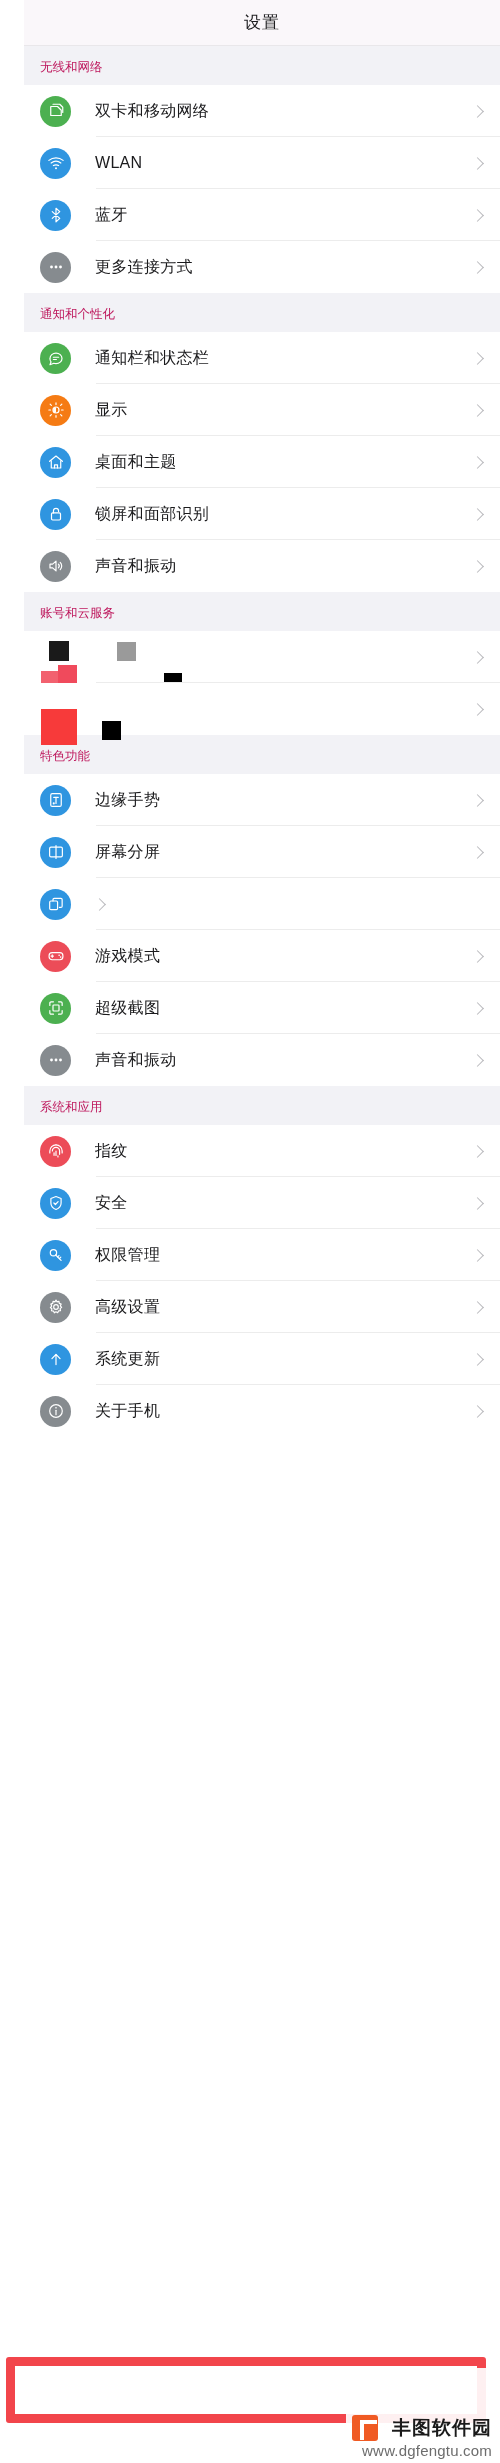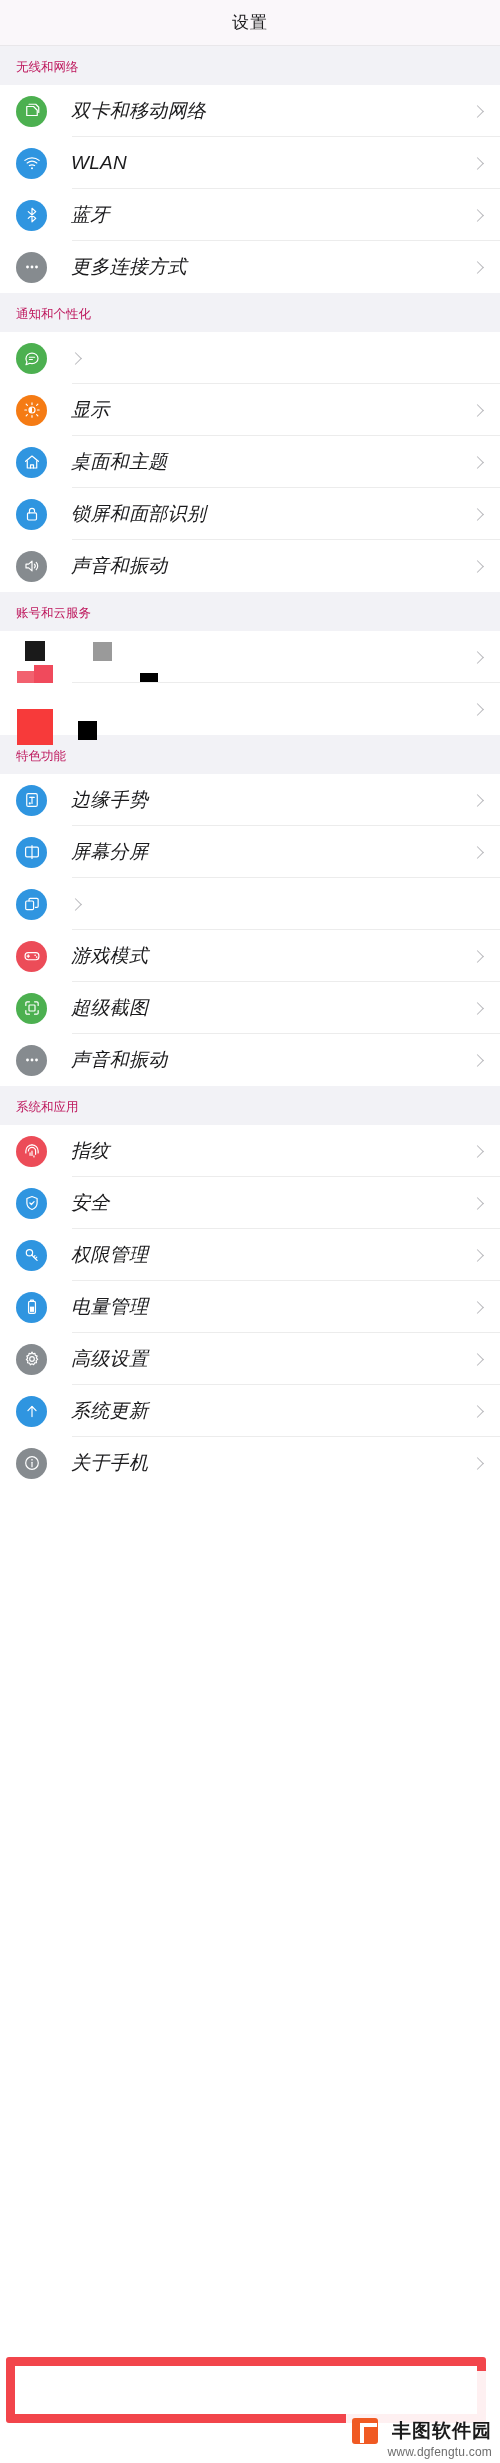--- a/index.html
+++ b/index.html
@@ -7,20 +7,21 @@
     width:500px;
     background:#ffffff;
     font-family:"Liberation Sans","DejaVu Sans",sans-serif;
   }
   #screen {
     position:relative;
     width:500px;
     height:2463px;
     background:#ffffff;
     overflow:hidden;
+    padding-left:24px;
   }
 
   
   .titlebar {
     height:46px;
     background:#faf7fa;
     display:flex;
     align-items:center;
     justify-content:center;
     border-bottom:1px solid #e9e7ea;
@@ -62,24 +63,23 @@
     border-radius:50%;
     flex:0 0 31px;
     display:flex;
     align-items:center;
     justify-content:center;
     margin-right:24px;
   }
   .icon svg { width:18px; height:18px; display:block; }
   .row-label {
     flex:1 1 auto;
-    font-size:19px;
+    font-size:16px;
     color:#1b1b1d;
     letter-spacing:0.3px;
-    font-style:italic;
   }
   .chev {
     flex:0 0 auto;
     width:9px; height:9px;
     border-top:1.6px solid #b9b9bd;
     border-right:1.6px solid #b9b9bd;
     transform:rotate(45deg);
     margin-right:4px;
   }
 
@@ -134,21 +134,21 @@
     border-top:4px solid #ffffff;
     border-left:4px solid #ffffff;
   }
   .wm-name {
     font-size:19px;
     font-weight:bold;
     color:#1a1a1a;
     letter-spacing:1px;
   }
   .wm-url {
-    font-size:12px;
+    font-size:15px;
     color:#6d6d6d;
     margin-top:1px;
     letter-spacing:0.2px;
   }
 </style>
 </head>
 <body>
 
 <div id="screen">
 
@@ -204,20 +204,21 @@
       </div>
       <div class="section-header">通知和个性化</div>
       <div class="section-body">
         <div class="row">
           <div class="icon" style="background: rgb(76, 176, 80);">
             <svg viewBox="0 0 24 24">
               <path fill="none" stroke="#fff" stroke-width="1.6" stroke-linecap="round" stroke-linejoin="round" d="M20 12.5c0 4-3.6 7-8 7-1 0-2-.2-2.9-.5L4 21l1.3-3.7A6.9 6.9 0 0 1 4 12.5c0-4 3.6-7 8-7s8 3 8 7z"></path>
               <path fill="none" stroke="#fff" stroke-width="1.6" stroke-linecap="round" stroke-linejoin="round" d="M8.5 11h7M8.5 14h4"></path>
             </svg>
           </div>
+          <div class="row-label">通知栏和状态栏</div>
           <div class="chev"></div>
         </div>
         <div class="row">
           <div class="icon" style="background: rgb(245, 123, 20);">
             <svg viewBox="0 0 24 24">
               <circle cx="12" cy="12" r="4" fill="none" stroke="#fff" stroke-width="1.6" stroke-linecap="round" stroke-linejoin="round"></circle>
               <path fill="none" stroke="#fff" stroke-width="1.6" stroke-linecap="round" stroke-linejoin="round" d="M12 2.5v2.2M12 19.3v2.2M4.2 4.2l1.6 1.6M18.2 18.2l1.6 1.6M2.5 12h2.2M19.3 12h2.2M4.2 19.8l1.6-1.6M18.2 5.8l1.6-1.6"></path>
               <path d="M12 8.4a3.6 3.6 0 0 0 0 7.2z" fill="#fff"></path>
             </svg>
           </div>
@@ -380,31 +381,20 @@
               <circle cx="8.6" cy="9" r="4.2" fill="none" stroke="#fff" stroke-width="1.6" stroke-linecap="round" stroke-linejoin="round"></circle>
               <path fill="none" stroke="#fff" stroke-width="1.6" stroke-linecap="round" stroke-linejoin="round" d="M11.6 12l7.2 7.2"></path>
               <path fill="none" stroke="#fff" stroke-width="1.6" stroke-linecap="round" stroke-linejoin="round" d="M16.4 16.8l2-2"></path>
               <path fill="none" stroke="#fff" stroke-width="1.6" stroke-linecap="round" stroke-linejoin="round" d="M14.2 14.6l1.8-1.8"></path>
             </svg>
           </div>
           <div class="row-label">权限管理</div>
           <div class="chev"></div>
         </div>
         <div class="row">
-          <div class="icon" style="background: rgb(47, 149, 224);">
-            <svg viewBox="0 0 24 24">
-              <rect x="7.4" y="4.4" width="9.2" height="16" rx="1.8" fill="none" stroke="#fff" stroke-width="1.6" stroke-linecap="round" stroke-linejoin="round"></rect>
-              <path fill="none" stroke="#fff" stroke-width="1.6" stroke-linecap="round" stroke-linejoin="round" d="M10.2 4.4V2.8h3.6v1.6"></path>
-              <path d="M9.2 11.5h5.6v7H9.2z" fill="#fff"></path>
-            </svg>
-          </div>
-          <div class="row-label">电量管理</div>
-          <div class="chev"></div>
-        </div>
-        <div class="row">
           <div class="icon" style="background: rgb(134, 139, 143);">
             <svg viewBox="0 0 24 24">
               <circle cx="12" cy="12" r="3.1" fill="none" stroke="#fff" stroke-width="1.6" stroke-linecap="round" stroke-linejoin="round"></circle>
               <path fill="none" stroke="#fff" stroke-width="1.6" stroke-linecap="round" stroke-linejoin="round" d="M12 2.8l1.3 2.3 2.6-.6.5 2.6 2.5 1-1.1 2.4 1.7 2-2 1.7.5 2.6-2.6.4-1.2 2.4L12 18.4l-2.2 1.4-1.2-2.4-2.6-.4.5-2.6-2-1.7 1.7-2L5.1 8.1l2.5-1 .5-2.6 2.6.6z"></path>
             </svg>
           </div>
           <div class="row-label">高级设置</div>
           <div class="chev"></div>
         </div>
         <div class="row">

